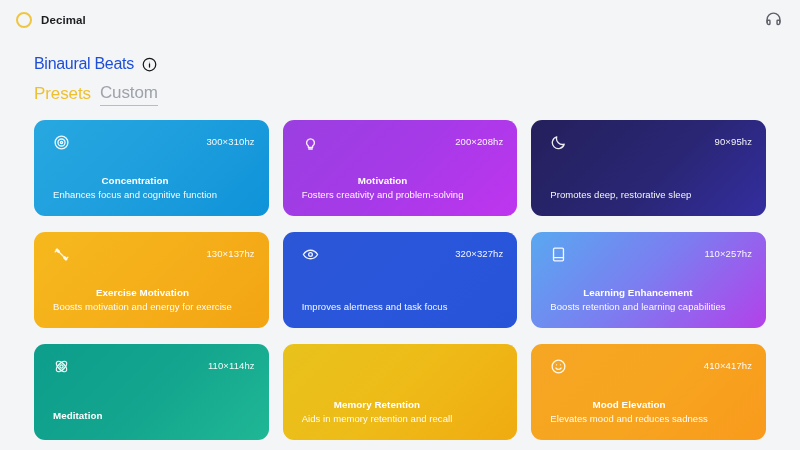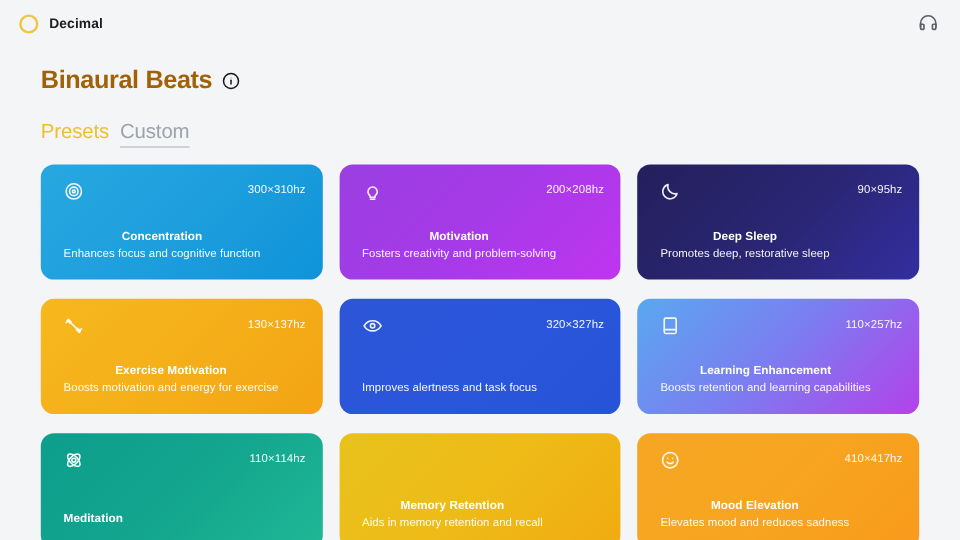--- a/index.html
+++ b/index.html
@@ -52,35 +52,35 @@
   
   .heading-wrap {
     padding: 16px 0 0 34px;
   }
   .title-row {
     display: flex;
     align-items: center;
     gap: 8px;
   }
   .page-title {
-    font-size: 21px;
-    font-weight: 700;
-    color: #a16207;
+    font-size: 16px;
+    font-weight: 400;
+    color: #1d4ed8;
     letter-spacing: -0.3px;
   }
   .info-icon {
     width: 15px;
     height: 15px;
     color: #16171b;
     display: block;
   }
   .tabs {
-    margin-top: 22px;
-    display: flex;
-    align-items: flex-start;
+    margin-top: 11px;
+    display: flex;
+    align-items: center;
     gap: 9px;
   }
   .tab {
     font-size: 17px;
     font-weight: 400;
     letter-spacing: -0.1px;
     padding-bottom: 3px;
     line-height: 1.05;
   }
   .tab-active   { color: #eec02f; }
@@ -224,21 +224,20 @@
   <div class="card bg-2">
     <div class="card-top">
       <span>
         <svg class="card-icon" viewBox="0 0 24 24" fill="none" stroke="currentColor" stroke-width="1.9" stroke-linecap="round" stroke-linejoin="round" aria-hidden="true">
           <path d="M20 14.5A8.5 8.5 0 0 1 9.5 4a8.5 8.5 0 1 0 10.5 10.5z"></path>
         </svg>
       </span>
       <span class="card-freq">90×95hz</span>
     </div>
     <div class="card-body">
-      <div class="card-name">Deep Sleep</div>
       <div class="card-desc">Promotes deep, restorative sleep</div>
     </div>
   </div>
 
   <div class="card bg-3">
     <div class="card-top">
       <span>
         <svg class="card-icon" viewBox="0 0 24 24" fill="none" stroke="currentColor" stroke-width="1.9" stroke-linecap="round" stroke-linejoin="round" aria-hidden="true">
           <line x1="9" y1="9" x2="15" y2="15"></line>
           <path d="M4.3 5.7 5.7 4.3l3.2 3.2-1.4 1.4z"></path>

